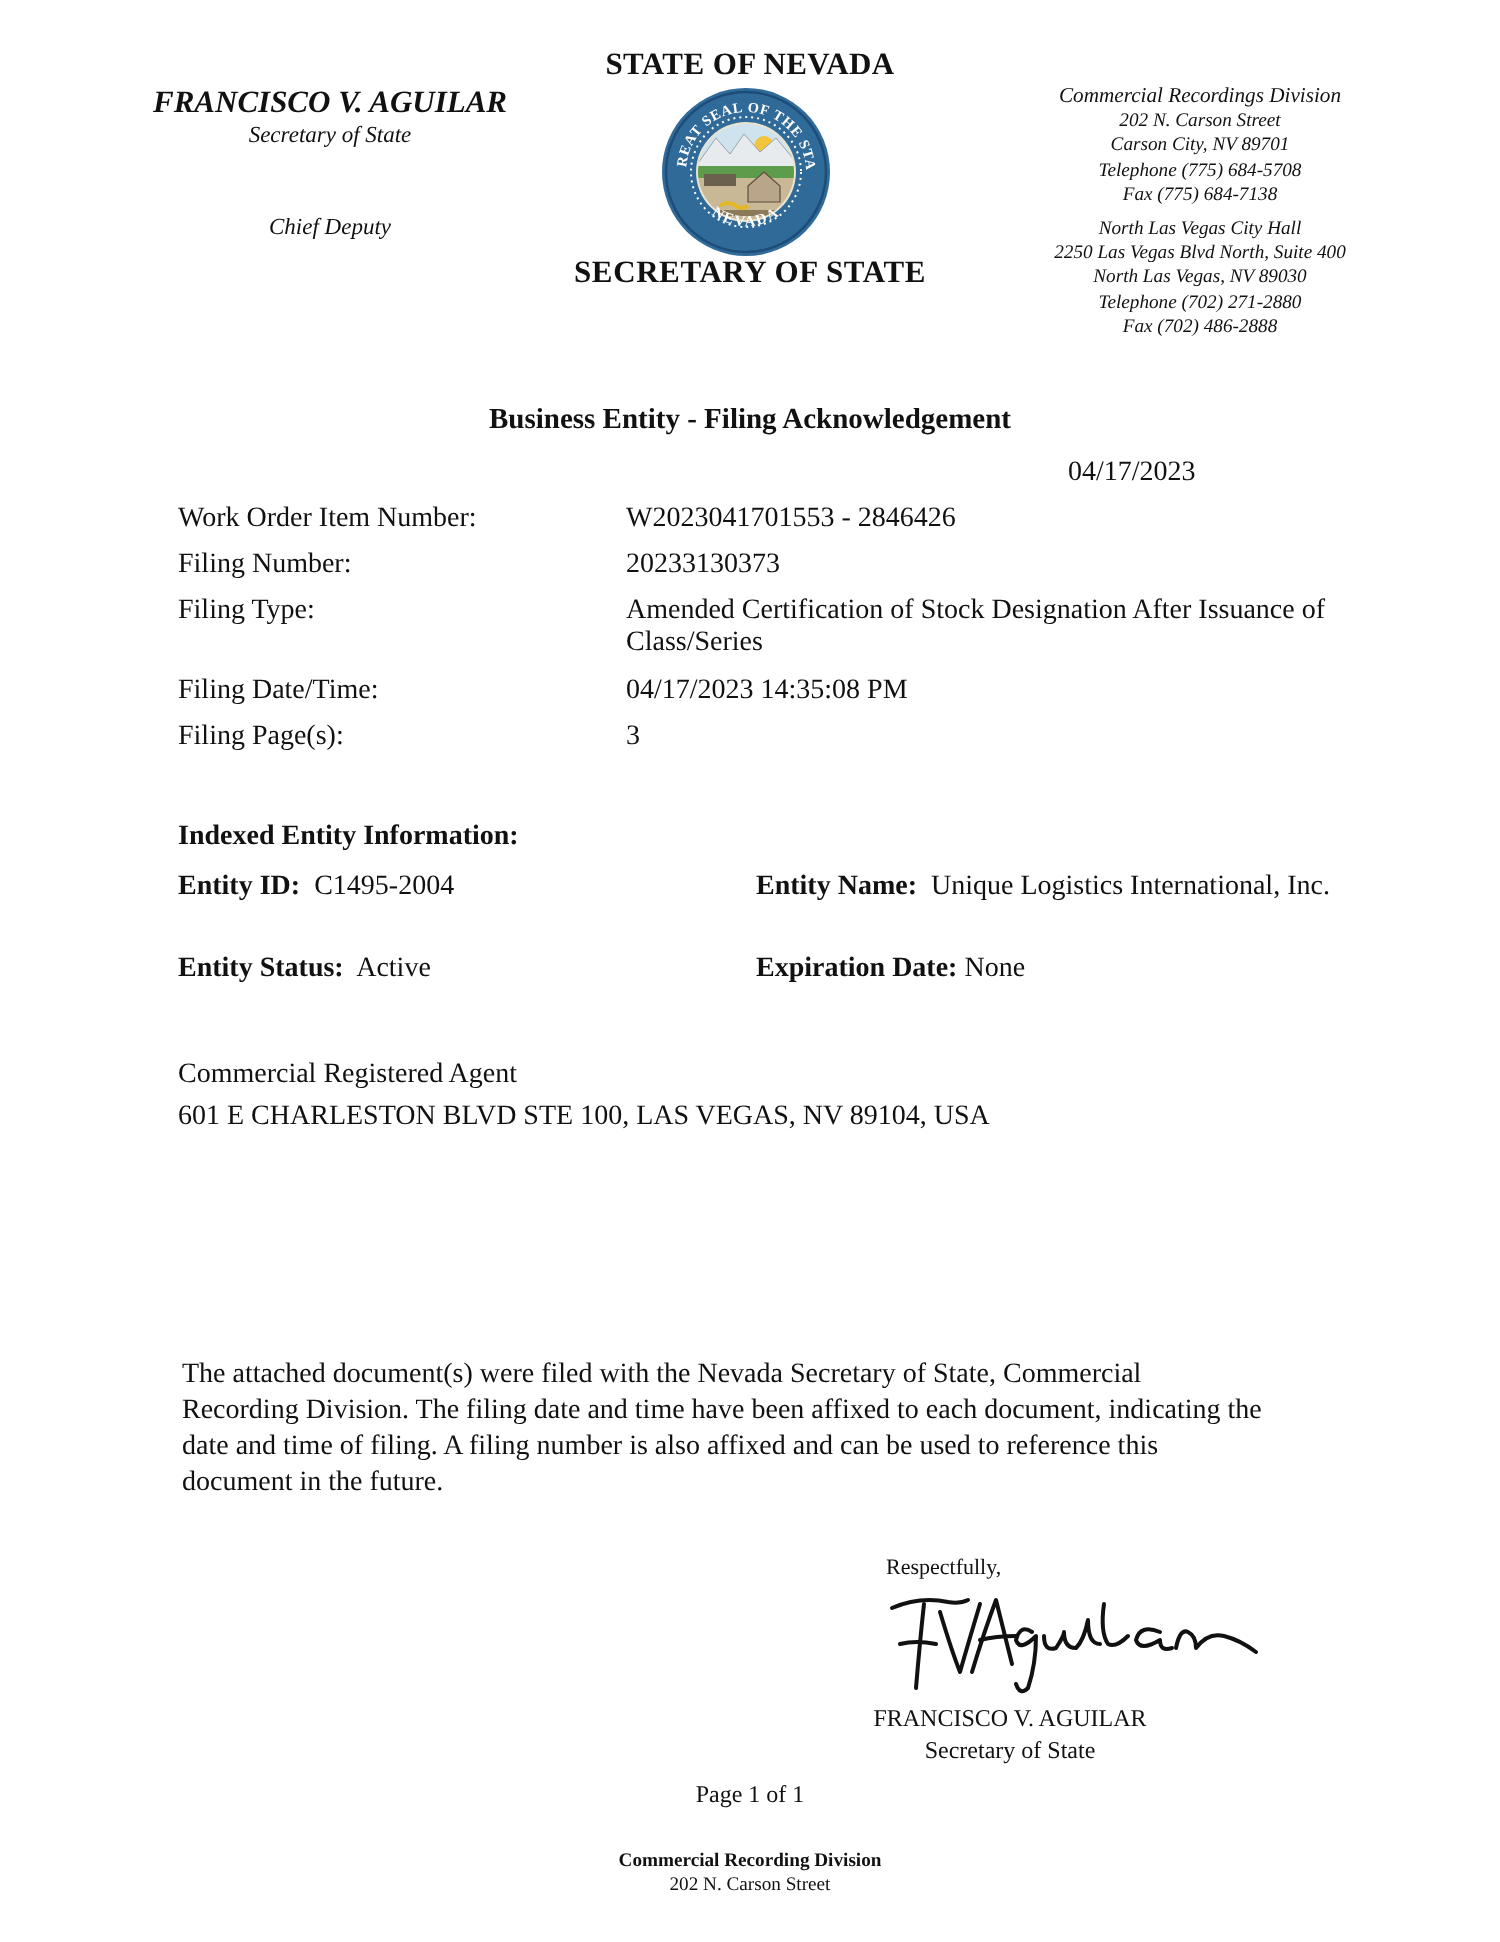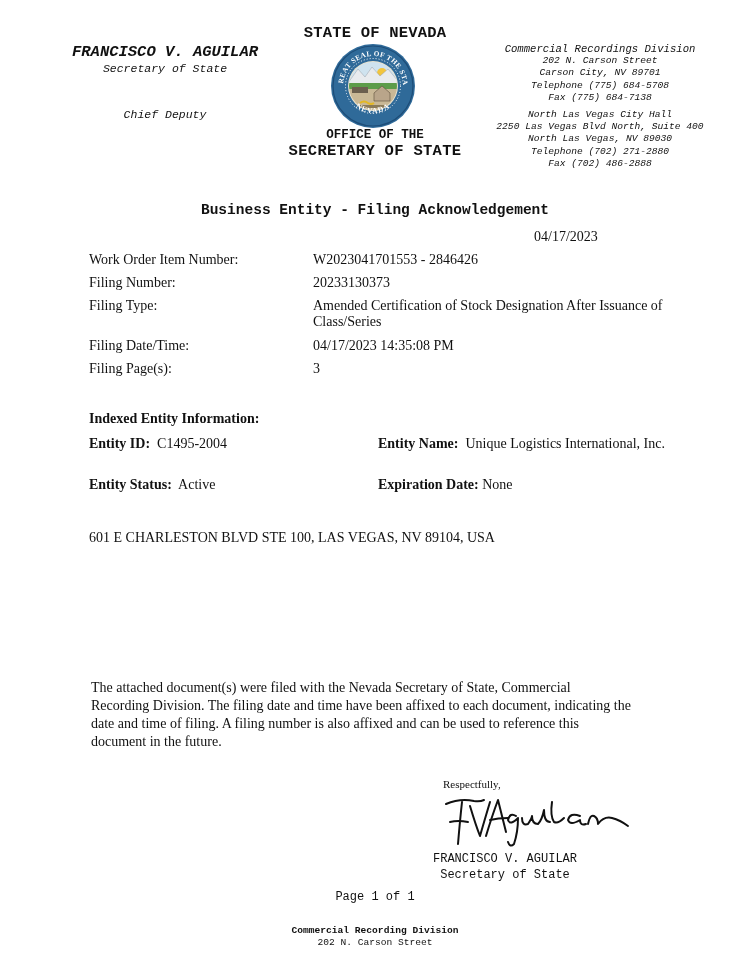--- a/index.html
+++ b/index.html
@@ -1,19 +1,19 @@
 <!DOCTYPE html>
 <html><head>
 <meta charset="utf-8">
 <style>
   html, body { margin:0; padding:0; background:#ffffff; }
   body { width:750px; height:971px; position:relative; overflow:hidden;
          font-family:"Liberation Serif", "DejaVu Serif", serif; color:#111; }
   .abs { position:absolute; }
-  .center { text-align:center;font-family:Liberation Mono, monospace; }
+  .center { text-align:center; }
   
   .hl-name { font-weight:bold; font-style:italic; font-size:15.5px; }
   .hl-title { font-style:italic; font-size:11.5px; margin-top:1px; }
   
   .hc-state { font-weight:bold; font-size:15.5px; letter-spacing:0.2px; }
   .hc-office { font-weight:bold; font-size:12.5px; }
   .hc-sos { font-weight:bold; font-size:15.5px; letter-spacing:0.3px; }
   
   .hr-block { font-style:italic; font-size:9.6px; line-height:12.2px; }
   .hr-block .first { font-size:10.6px; }
@@ -68,21 +68,20 @@
     <text font-family="Liberation Serif, serif" font-size="7.2" font-weight="bold" fill="#ffffff" letter-spacing="0.4">
       <textPath href="#sealArcTop" startOffset="50%" text-anchor="middle">THE GREAT SEAL OF THE STATE OF</textPath>
     </text>
     <text font-family="Liberation Serif, serif" font-size="7.5" font-weight="bold" fill="#ffffff" letter-spacing="1">
       <textPath href="#sealArcBot" startOffset="50%" text-anchor="middle">NEVADA</textPath>
     </text>
   </svg>
 </div>
 
 <div class="abs center" style="left:265px; top:128px; width:220px;">
-  <div class="hc-office">OFFICE OF THE</div>
   <div class="hc-sos">SECRETARY OF STATE</div>
 </div>
 
 <div class="abs center hr-block" style="left:490px; top:43px; width:220px;">
   <div class="first">Commercial Recordings Division</div>
   <div>202 N. Carson Street</div>
   <div>Carson City, NV 89701</div>
   <div>Telephone (775) 684-5708</div>
   <div>Fax (775) 684-7138</div>
 </div>
@@ -131,20 +130,21 @@
 <div class="entity-cell" style="left:89px; top:477px;">
   <span class="lbl">Entity Status:</span>&nbsp;
   <span>Active</span>
 </div>
 <div class="entity-cell" style="left:378px; top:477px;">
   <span class="lbl">Expiration Date:</span>
   <span>None</span>
 </div>
 
 <div class="abs body-text" style="left:89px; top:527px; line-height:21px;">
+  <div>Commercial Registered Agent</div>
   <div>601 E CHARLESTON BLVD STE 100, LAS VEGAS, NV 89104, USA</div>
 </div>
 
 <div class="abs" style="left:91px; top:679px; width:540px; font-size:14px; line-height:18px;">The attached document(s) were filed with the Nevada Secretary of  State, Commercial Recording Division. The filing date and time  have been affixed to each document, indicating the date and time of filing. A filing number is also affixed and can be used to reference this document in the future.</div>
 
 <div class="abs" style="left:443px; top:778px; font-size:11px;">Respectfully,</div>
 <div class="abs" style="left:440px; top:792px; width:200px; height:58px;">
   <svg width="200" height="58" viewBox="0 0 200 58">
     <g fill="none" stroke="#111" stroke-width="2" stroke-linecap="round" stroke-linejoin="round">
       <path d="M 6 12 Q 20 6 34 9 Q 40 10 44 8"></path>

